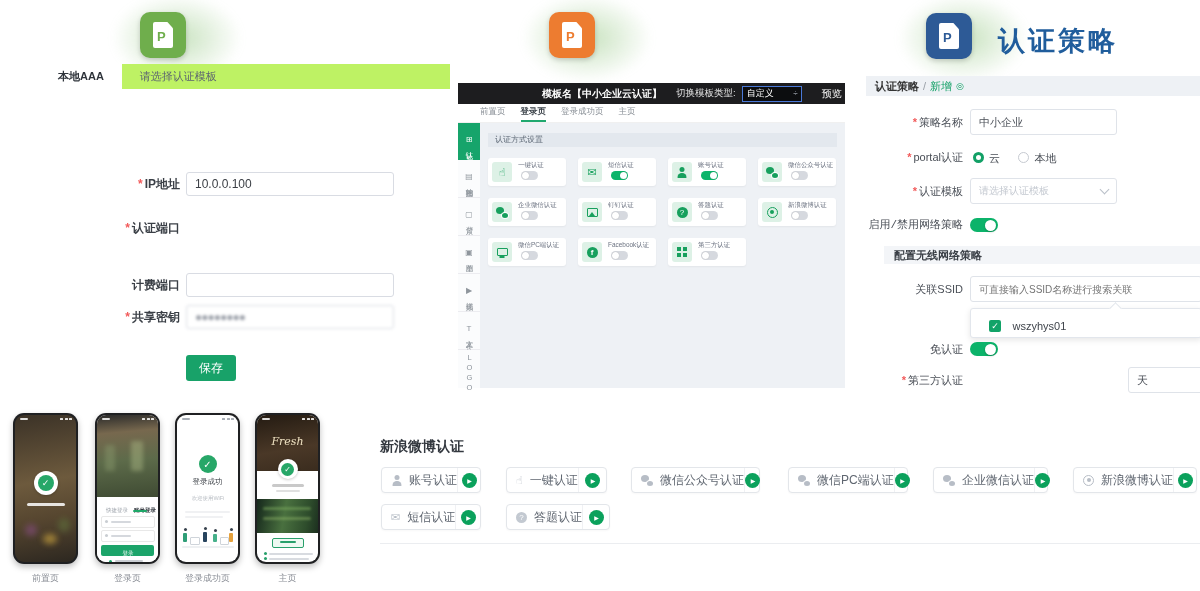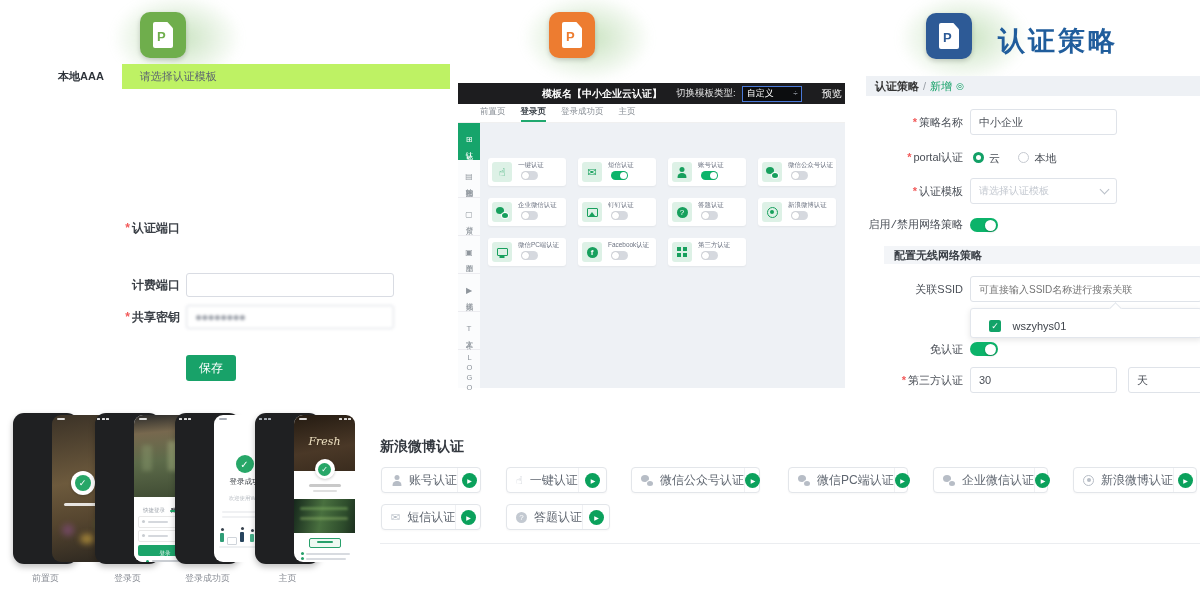--- a/index.html
+++ b/index.html
@@ -115,21 +115,21 @@
   .pi-fb{width:11px;height:11px;border-radius:50%;background:currentColor;}
   .pi-fb::after{content:"f";position:absolute;inset:0;color:#fff;font-size:8px;font-weight:bold;line-height:11px;text-align:center;}
   .pi-grid{width:10px;height:10px;}
   .pi-grid::before{content:"";position:absolute;left:0;top:0;width:4px;height:4px;background:currentColor;
                    box-shadow:6px 0 0 currentColor,0 6px 0 currentColor,6px 6px 0 currentColor;}
   .glyph{font-style:normal;}
 
   
   .phone{position:absolute;width:65px;height:151px;background:#1f2022;border-radius:11px;padding:2px;box-sizing:border-box;
          box-shadow:0 3px 6px rgba(0,0,0,.25);}
-  .screen{position:relative;width:100%;height:100%;background:#fff;border-radius:9px;overflow:hidden;margin-left:37px;}
+  .screen{position:relative;width:100%;height:100%;background:#fff;border-radius:9px;overflow:hidden;}
   .sb{position:absolute;top:3px;right:4px;display:flex;gap:1.5px;z-index:3;}
   .sb i{width:3px;height:2px;background:rgba(255,255,255,.85);border-radius:.5px;}
   .sb.dark i{background:#a7adb5;}
   .st{position:absolute;top:3px;left:5px;width:8px;height:2px;background:rgba(255,255,255,.85);border-radius:1px;z-index:3;}
   .st.dark{background:#a7adb5;}
   .bar{position:absolute;border-radius:2px;}
   .logo-circle{position:absolute;background:#fff;border-radius:50%;display:flex;align-items:center;justify-content:center;box-shadow:0 1px 3px rgba(0,0,0,.2);}
   .logo-inner{background:#27a768;border-radius:50%;color:#fff;display:flex;align-items:center;justify-content:center;}
   .plabel2{position:absolute;font-size:9px;color:#8b8f97;text-align:center;}
   .tiny{display:inline-block;font-size:8px;transform:scale(.68);transform-origin:center;white-space:nowrap;}
@@ -156,20 +156,24 @@
     <span class="doc">
         <b>P</b>
       </span>
   </div>
 
   <div class="ltabbar">
     <div class="ltab active">本地AAA</div>
     <div class="ltab">请选择认证模板</div>
   </div>
 
+  <div class="frow" style="left:70px;top:172px;width:330px;">
+    <div class="flabel" style="left:0;top:0;"><span class="req">*</span><span>IP地址</span></div>
+    <input class="tinput" style="left: 116px; top: 0px; width: 190px;" readonly="" value="10.0.0.100">
+  </div>
   <div class="frow" style="left:70px;top:216px;width:330px;">
     <div class="flabel" style="left:0;top:0;"><span class="req">*</span><span>认证端口</span></div>
   </div>
   <div class="frow" style="left:70px;top:273px;width:330px;">
     <div class="flabel" style="left:0;top:0;"><span class="req"></span><span>计费端口</span></div>
     <input class="tinput" style="left: 116px; top: 0px; width: 190px;" readonly="" value="">
   </div>
   <div class="frow" style="left:70px;top:305px;width:330px;">
     <div class="flabel" style="left:0;top:0;"><span class="req">*</span><span>共享密钥</span></div>
     <input class="tinput masked" style="left: 116px; top: 0px; width: 190px;" readonly="" value="●●●●●●●●">
@@ -224,20 +228,21 @@
         </div>
       <div class="citem">
           <span class="cic glyph">T</span>
           <span class="ctx">文本</span>
         </div>
       <div class="citem" style="border-bottom:none;">
           <span class="cic glyph">☆</span>
           <span class="ctx">LOGO</span>
         </div>
     </div>
+    <div class="secbar">认证方式设置</div>
 
     <div class="mcard" style="left:30px;top:35px;">
       <span class="mic">
           <span class="glyph">☝</span>
         </span>
       <span class="mlabel">一键认证</span>
       <span class="mtg"></span>
     </div>
     <div class="mcard" style="left:120px;top:35px;">
       <span class="mic">
@@ -356,21 +361,20 @@
       <div style="position:absolute;left:18px;top:7px;">
         <span class="cbx"><span class="glyph">✓</span></span>
         <span style="font-size:11px;color:#3f444b;margin-left:7px;vertical-align:middle;">wszyhys01</span>
       </div>
     </div>
 
     <div class="plabel" style="left:0;top:266px;">免认证</div>
     <div class="tg on" style="left:115px;top:272px;"></div>
 
     <div class="plabel" style="left:0;top:297px;"><span class="req">*</span><span>第三方认证</span></div>
-    <input class="pinput" style="left: 115px; top: 297px; width: 129px;" readonly="" value="30">
     <div class="unitbox" style="left:273px;top:297px;width:72px;">天</div>
   </div>
 
   <div class="phone" style="left:13px;top:413px;">
     <div class="screen" style="background:linear-gradient(170deg,#3b3227 0%,#6d5a3d 45%,#55452f 70%,#2c2720 100%);">
       <span class="st"></span>
         <span class="sb">
           <i></i>
           <i></i>
           <i></i>

